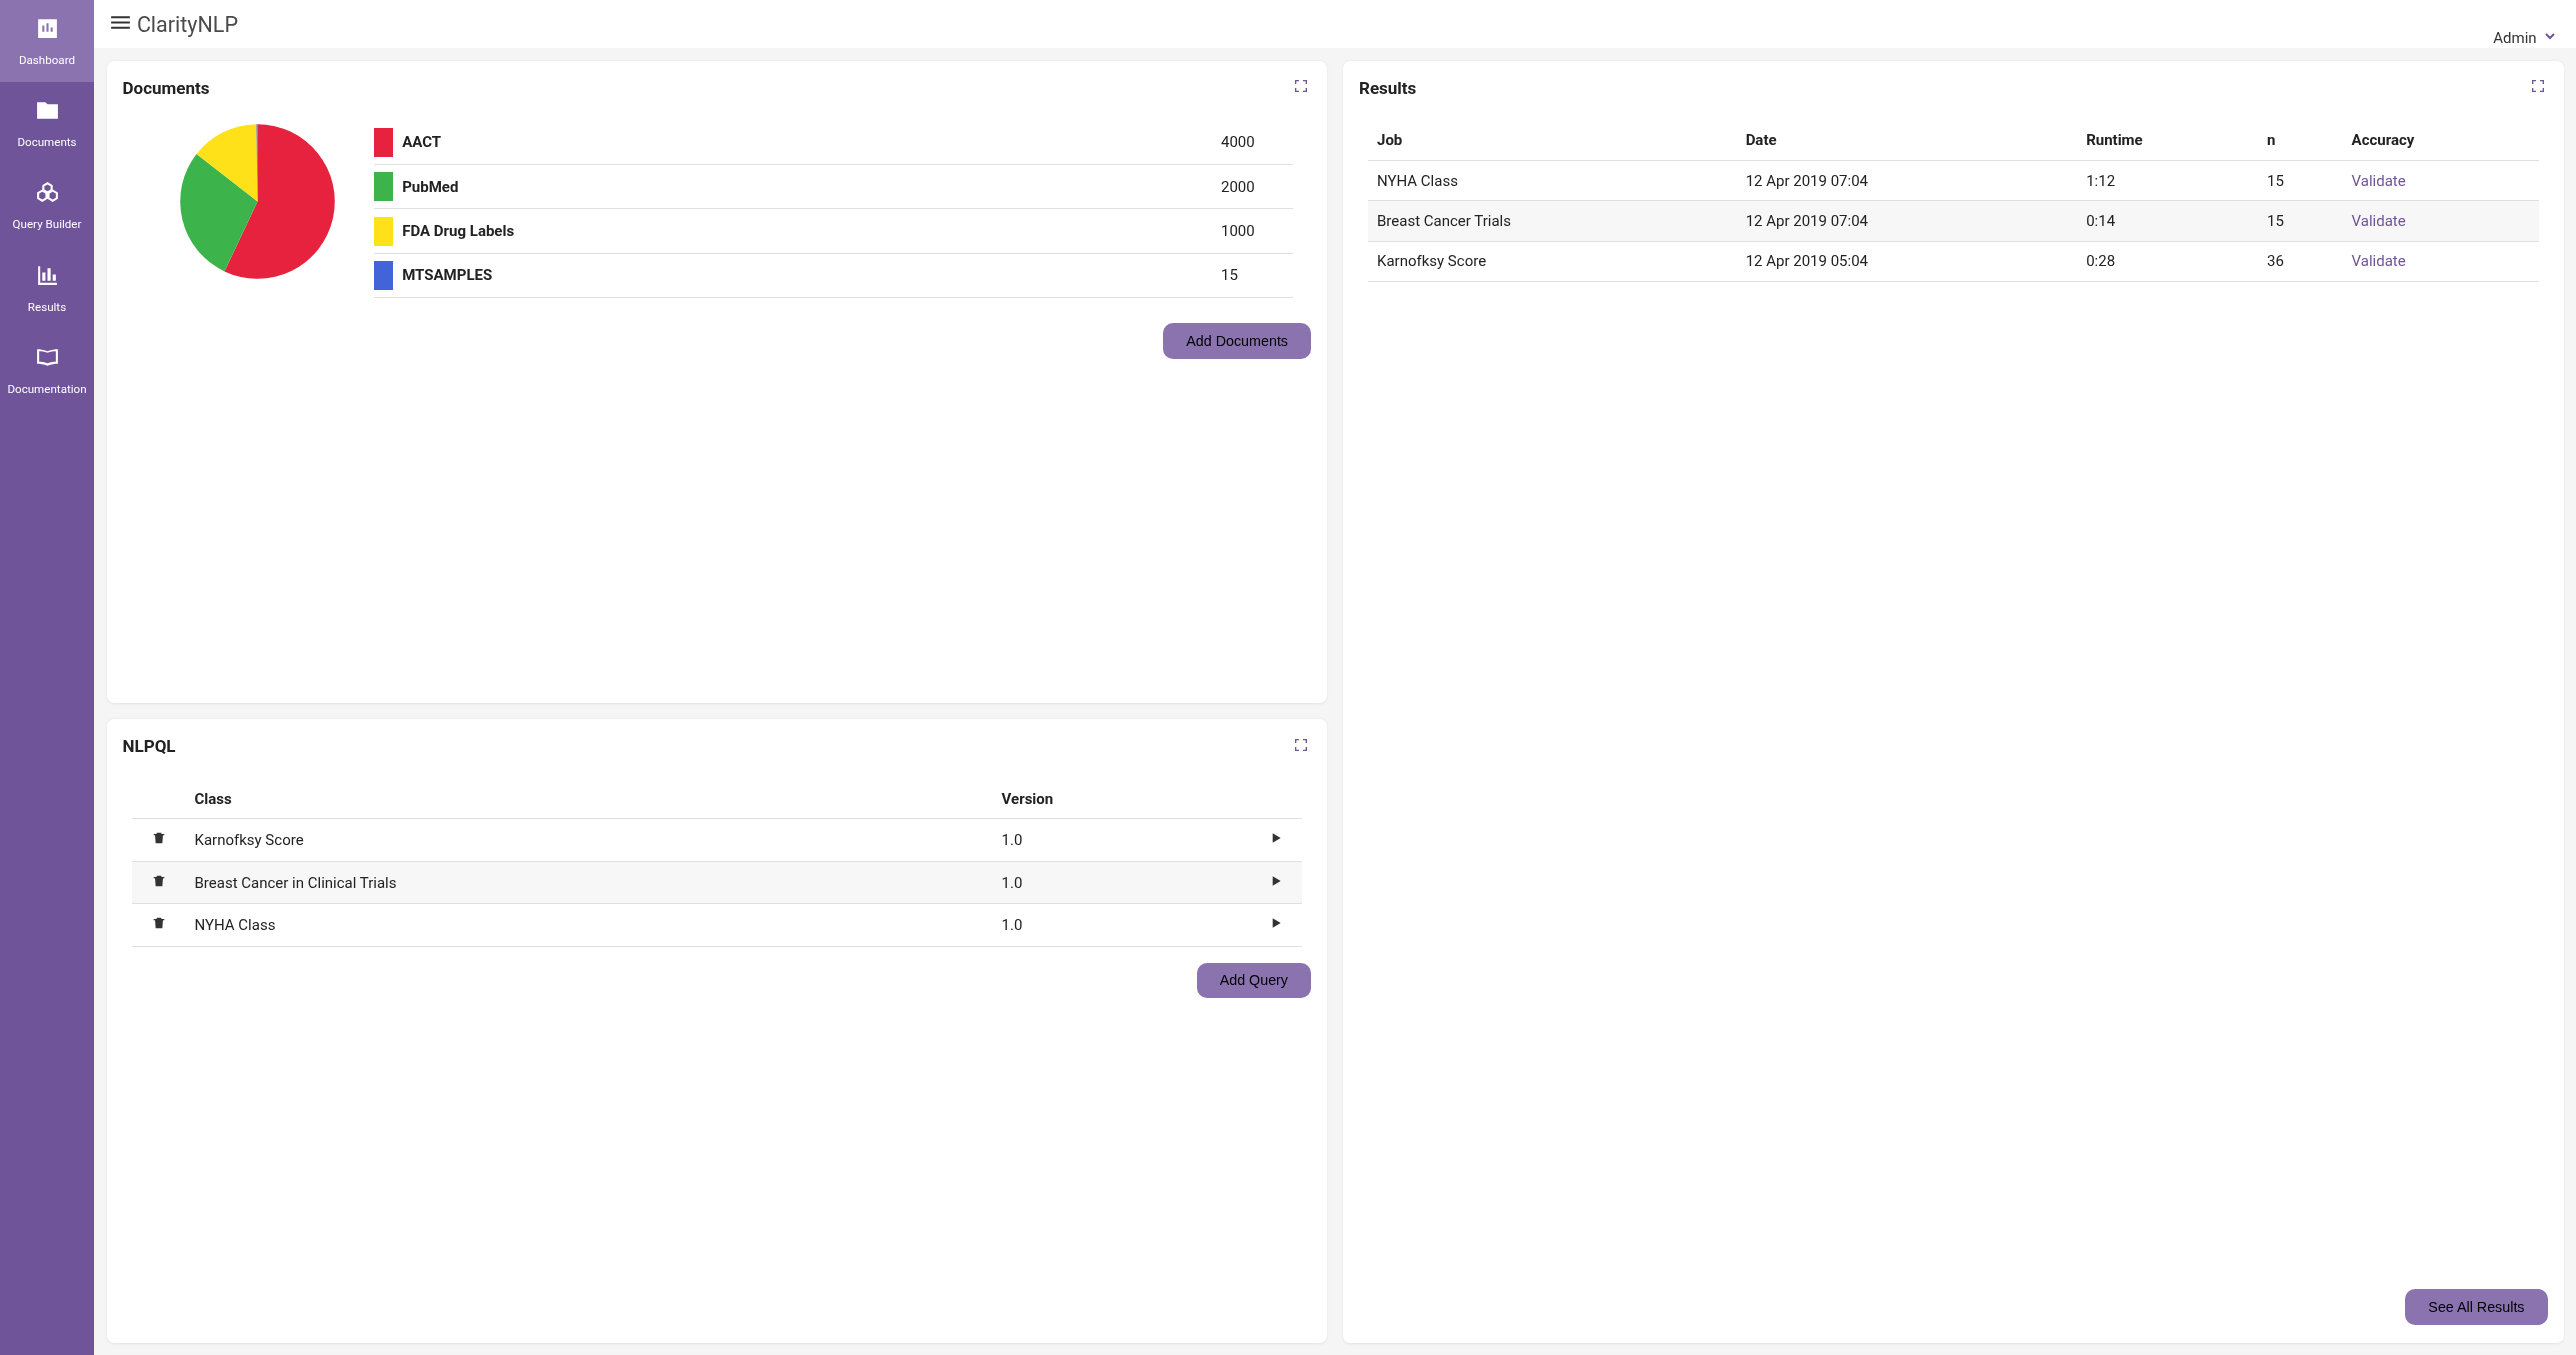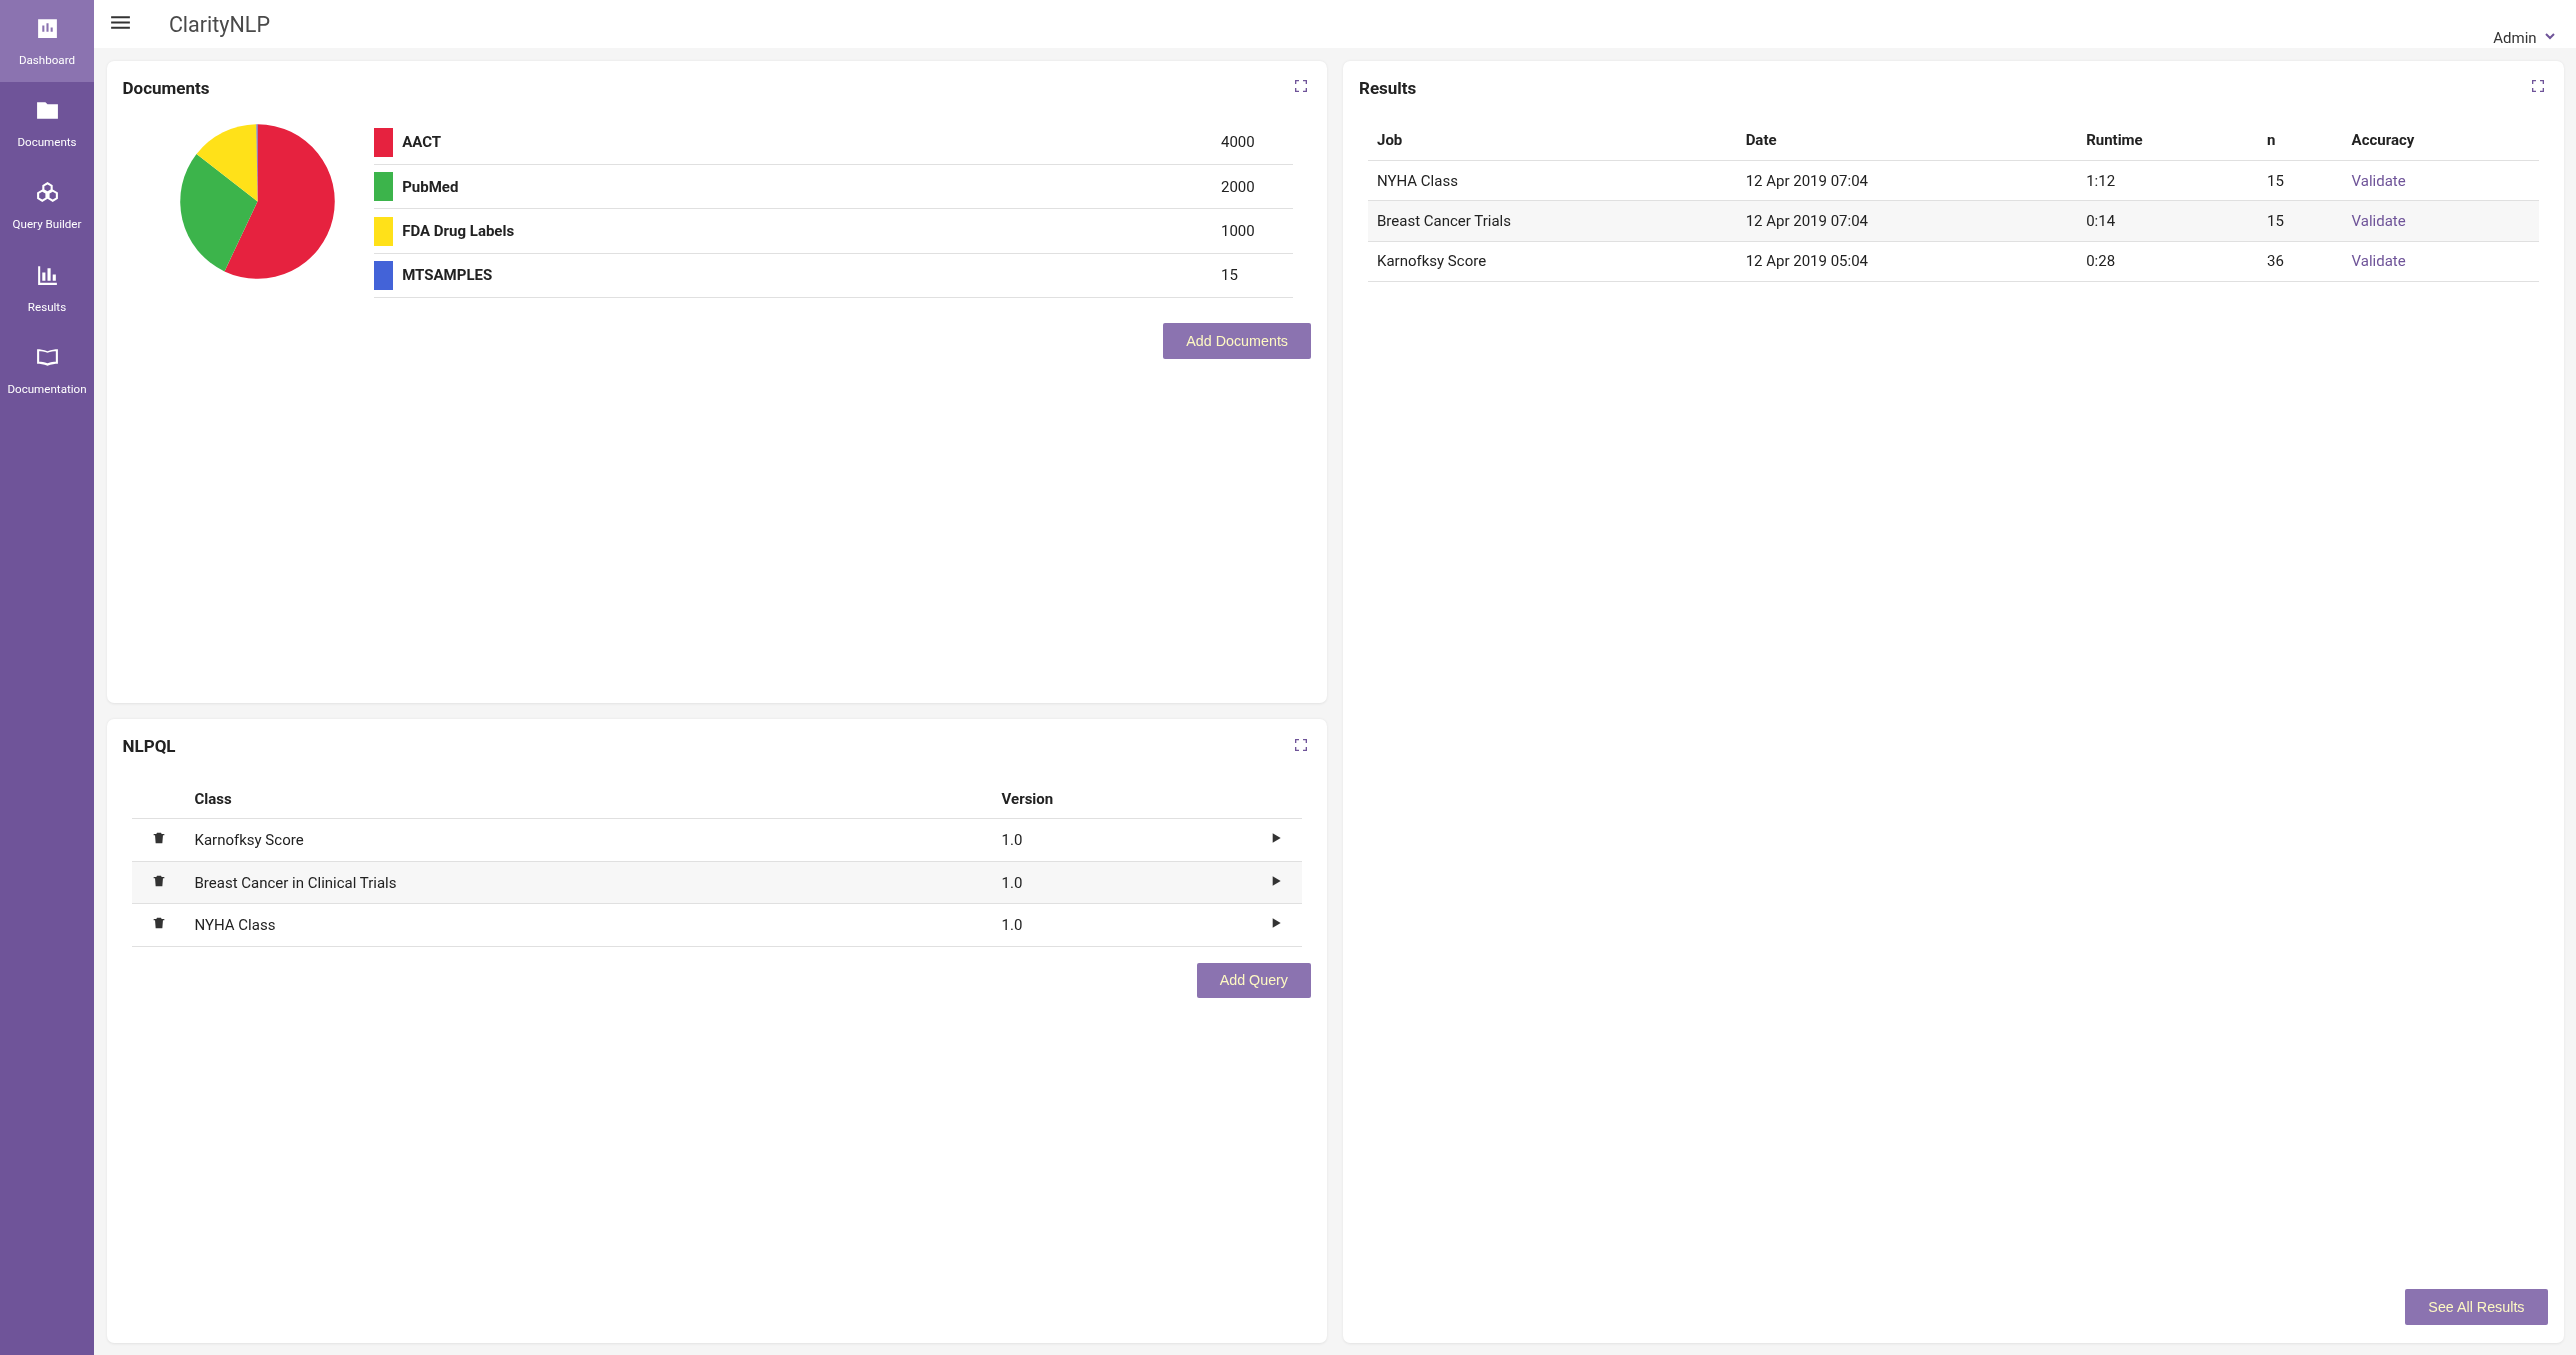--- a/index.html
+++ b/index.html
@@ -51,21 +51,21 @@
   .sidebar-item .icon svg { width: 100%; height: 100%; fill: #fff; }
 
   
   .main { flex: 1; display: flex; flex-direction: column; min-width: 0; }
   .topbar {
     height: 48px;
     background: #fff;
     display: flex;
     align-items: center;
     padding: 0 18px 0 10.7px;
-    gap: 32px;
+    gap: 0;
   }
   .hamburger { cursor: pointer; padding: 3.6px; }
   .hamburger svg { width: 25px; height: 25px; }
   .app-title { font-size: 21.5px; font-weight: 400; color: #4a4a4a; }
   .topbar-spacer { flex: 1; }
   .user-menu { display: flex; align-items: center; gap: 5.4px; cursor: pointer; font-size: 15px; color: #333; margin-top: 28px; }
   .user-menu svg { width: 16px; height: 16px; stroke: var(--purple); }
 
   
   .content {
@@ -107,23 +107,23 @@
   .legend { flex: 1; }
   .legend-row { display: flex; align-items: center; border-bottom: 0.9px solid var(--border); padding: 7.2px 0; font-size: 15px; }
   .legend-swatch { width: 19.7px; height: 29px; margin-right: 9px; flex-shrink: 0; }
   .legend-name { flex: 1; font-weight: bold; }
   .legend-val { width: 72px; text-align: left; }
 
   
   .card-footer { display: flex; justify-content: flex-end; margin-top: 16px; }
   .btn {
     background: var(--purple-light);
-    color: #fef9c3;
+    color: #000000;
     border: none;
-    border-radius: 2px;
+    border-radius: 10px;
     padding: 9.8px 23px;
     font-size: 14.3px;
     cursor: pointer;
   }
 
   
   table { width: 100%; border-collapse: collapse; }
   th { text-align: left; font-weight: 700; font-size: 15px; padding: 10.7px 9px; border-bottom: 0.9px solid var(--border); }
   td { padding: 10.7px 9px; border-bottom: 0.9px solid var(--border); font-size: 15px; }
   tbody tr:nth-child(even) { background: #f7f7f7; }

